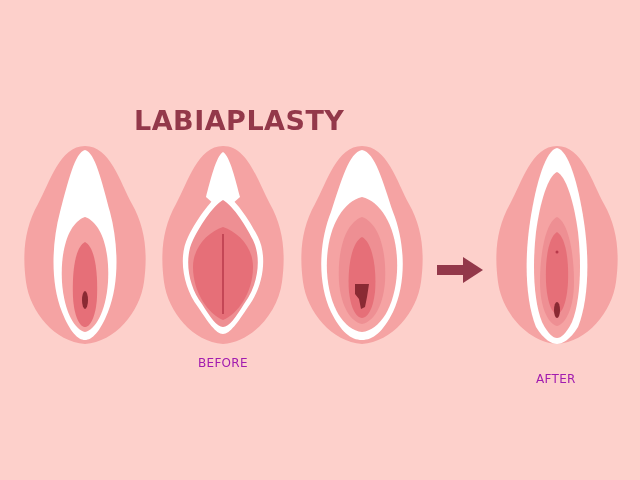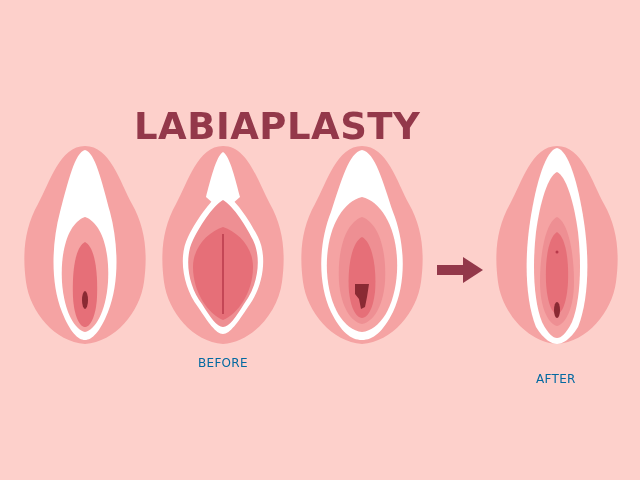--- a/index.html
+++ b/index.html
@@ -3,26 +3,26 @@
   <meta charset="utf-8">
   <style>
     html, body { margin: 0; padding: 0; }
     body {
       width: 640px; height: 480px; overflow: hidden;
       background: #fdd0cb; position: relative;
       font-family: "DejaVu Sans", "Liberation Sans", sans-serif;
     }
     .title {
       position: absolute; left: 134px; top: 105px;
-      font-size: 37px; font-weight: bold; color: #93384a;
+      font-size: 27px; font-weight: bold; color: #93384a;
       letter-spacing: 0.5px;
     }
     .figure { position: absolute; }
     .label {
-      position: absolute; font-size: 12px; color: #0369a1;
+      position: absolute; font-size: 12px; color: #a21caf;
       letter-spacing: 0.3px;
       text-align: center;
     }
     .arrow { position: absolute; left: 437px; top: 257px; }
   </style>
 </head>
 <body>
 
 <div class="title">LABIAPLASTY</div>
 

